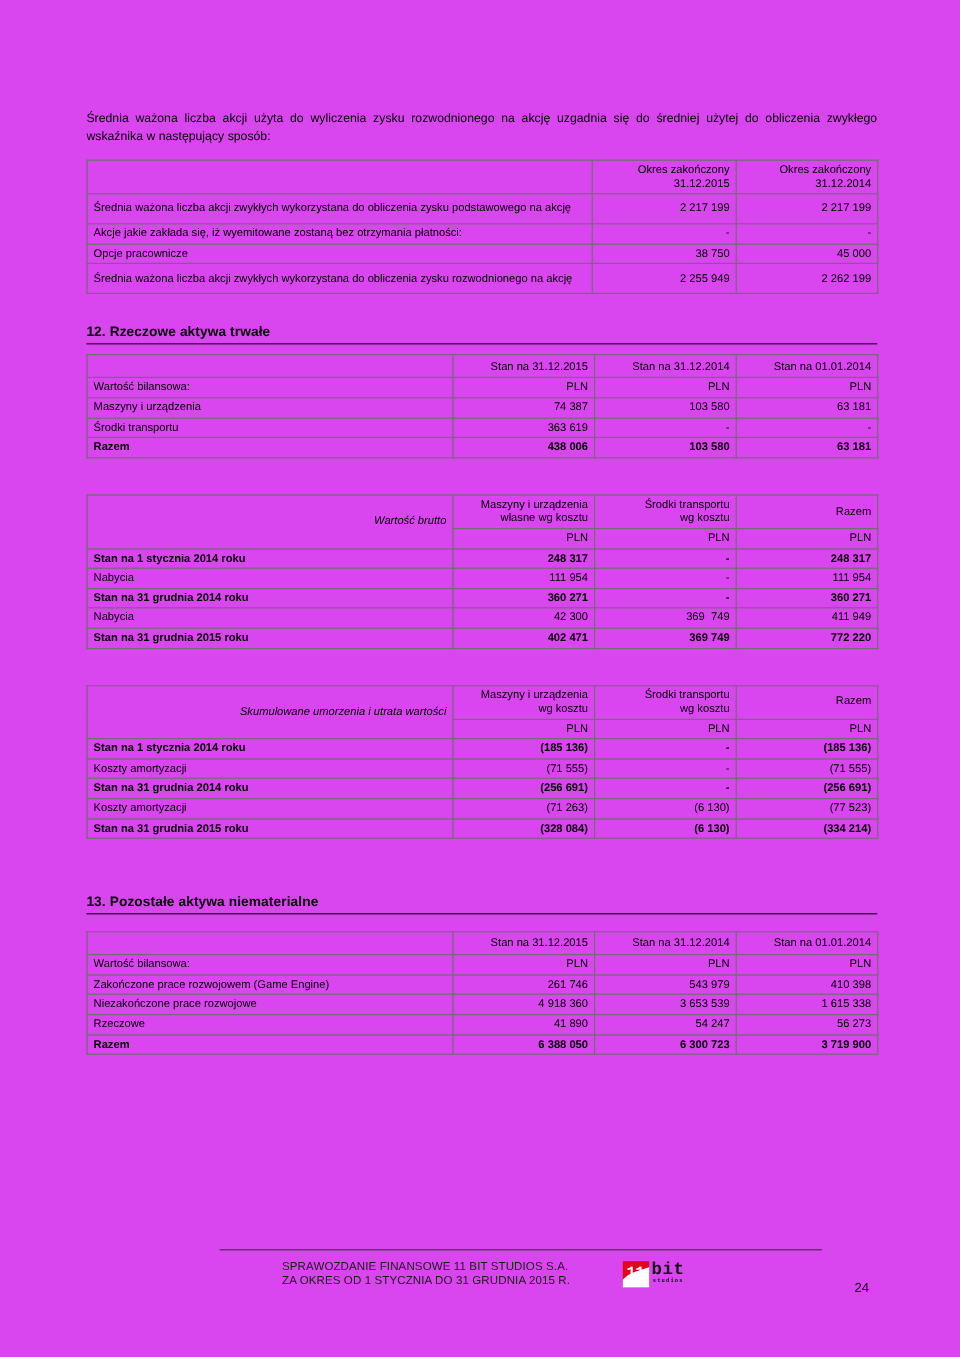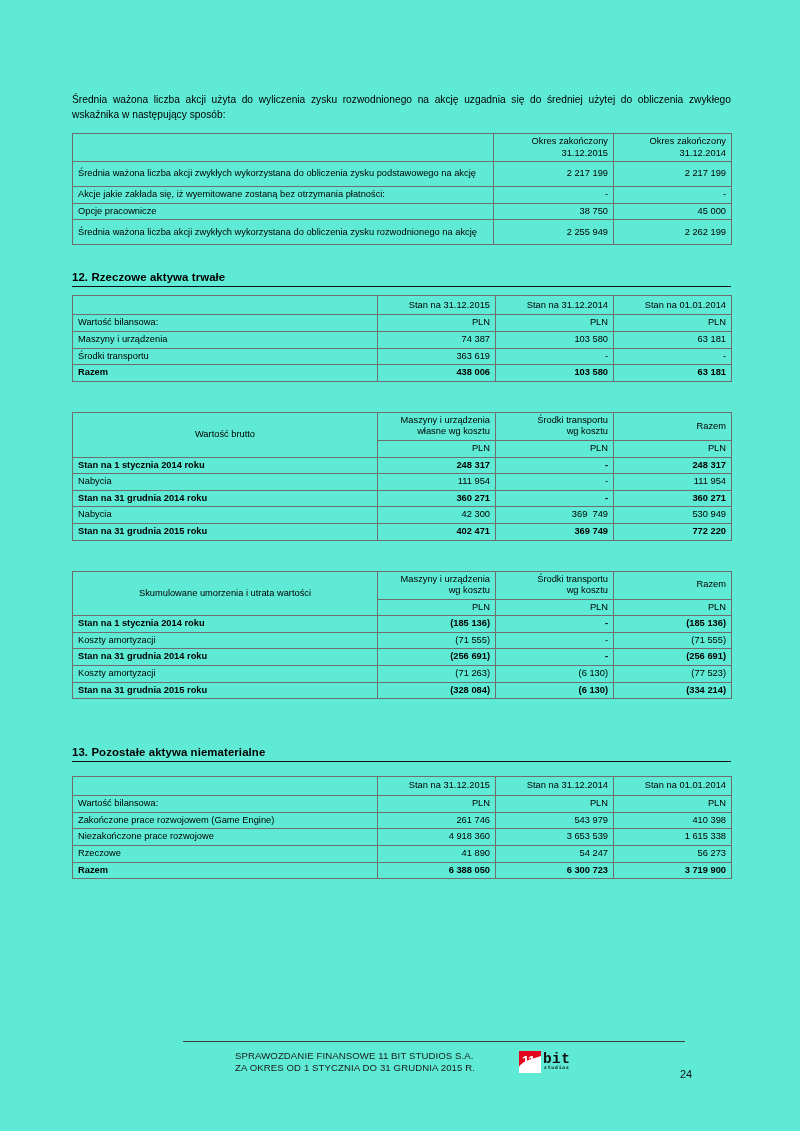--- a/index.html
+++ b/index.html
@@ -8,21 +8,21 @@
     background: #ffffff;
   }
   body {
     font-family: "Liberation Sans", sans-serif;
     color: #000000;
   }
   .page {
     position: relative;
     width: 800px;
     height: 1131px;
-    background: #5eead4;
+    background: #d946ef;
     overflow: hidden;
     box-sizing: border-box;
   }
   .content {
     position: absolute;
     left: 72px;
     top: 93px;
     width: 659px;
   }
 
@@ -70,22 +70,23 @@
   table.fin td.num {
     text-align: right;
     white-space: pre;
   }
   table.fin td.hdr {
     text-align: right;
     vertical-align: top;
     white-space: pre-line;
   }
   table.fin td.hdr-left {
-    text-align: center;
+    text-align: right;
     vertical-align: middle;
+    font-style: italic;
   }
   table.fin tr.bold td { font-weight: bold; }
   td.b { font-weight: bold; }
   .spacer-30 { height: 30px; }
   .hdr-right-mid {
     text-align: right;
     vertical-align: bottom;
   }
 
   
@@ -133,21 +134,21 @@
     border-radius: 60% 0 0 0;
     transform: rotate(-18deg);
   }
   .logo-sq .num {
     position: absolute;
     left: 3px;
     top: 2px;
     font-size: 13px;
     font-weight: bold;
     color: #ffffff;
-    font-family: Liberation Sans, sans-serif;
+    font-family: Liberation Mono, monospace;
     letter-spacing: -0.5px;
     z-index: 2;
   }
   .logo-word {
     position: absolute;
     left: 24px;
     top: 1px;
     font-size: 14.5px;
     font-weight: bold;
     letter-spacing: 0.4px;
@@ -160,21 +161,21 @@
     left: 25px;
     top: 14px;
     font-size: 4.6px;
     font-weight: bold;
     letter-spacing: 0.9px;
     color: #111111;
     font-family: "DejaVu Sans Mono", monospace;
   }
   .page-number {
     position: absolute;
-    left: 680px;
+    left: 712px;
     top: 1068px;
     font-size: 11px;
     color: #111111;
     text-align: center;
   }
 </style>
 </head>
 <body>
 
 <div class="page">
@@ -303,21 +304,21 @@
         <tr class="bold">
           <td class="label">Stan na 31 grudnia 2014 roku</td>
           <td class="num">360 271</td>
           <td class="num">-</td>
           <td class="num">360 271</td>
         </tr>
         <tr>
           <td class="label">Nabycia</td>
           <td class="num">42 300</td>
           <td class="num">369  749</td>
-          <td class="num">530 949</td>
+          <td class="num">411 949</td>
         </tr>
         <tr class="bold">
           <td class="label">Stan na 31 grudnia 2015 roku</td>
           <td class="num">402 471</td>
           <td class="num">369 749</td>
           <td class="num">772 220</td>
         </tr>
       </tbody>
     </table>
 

